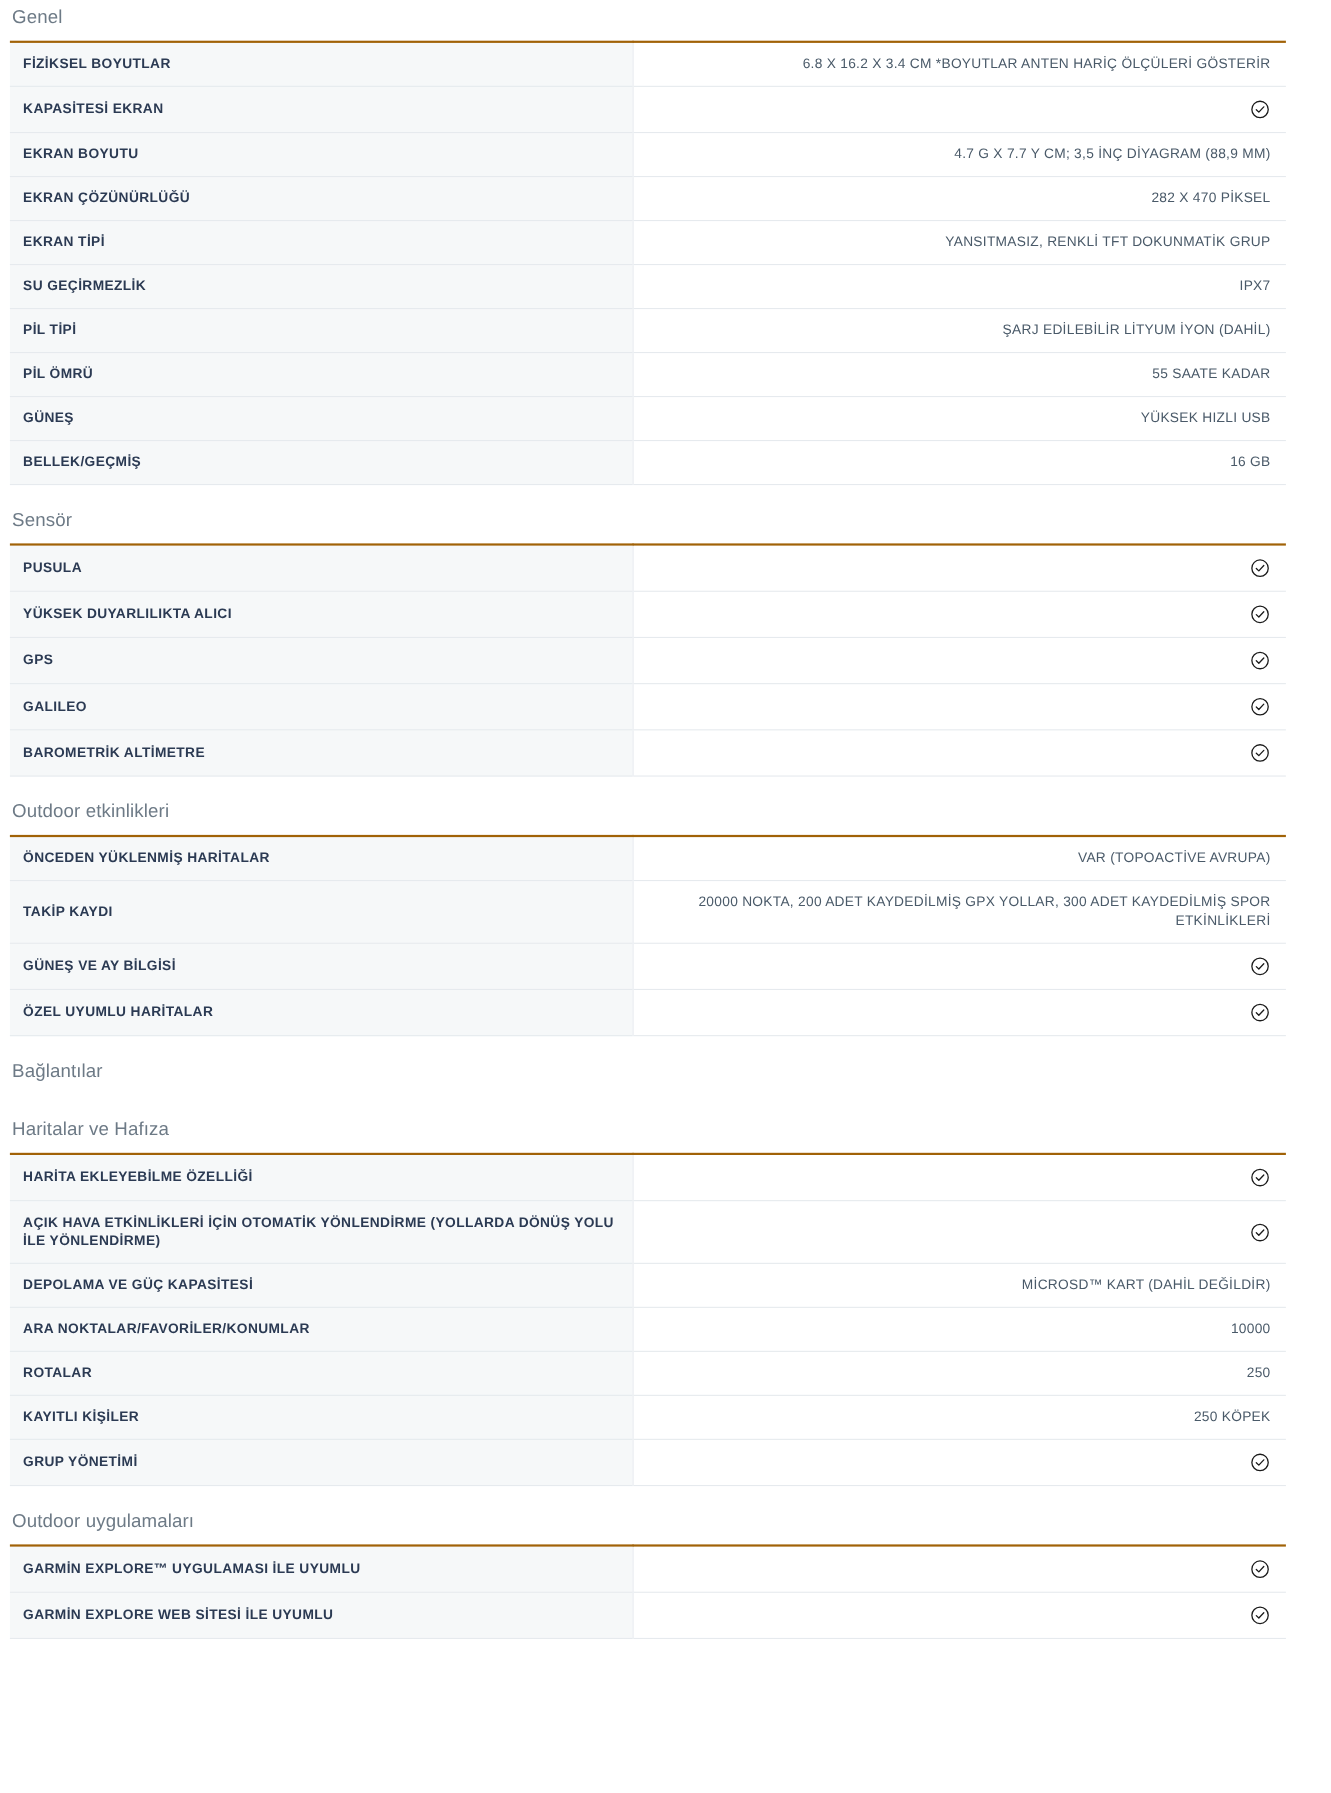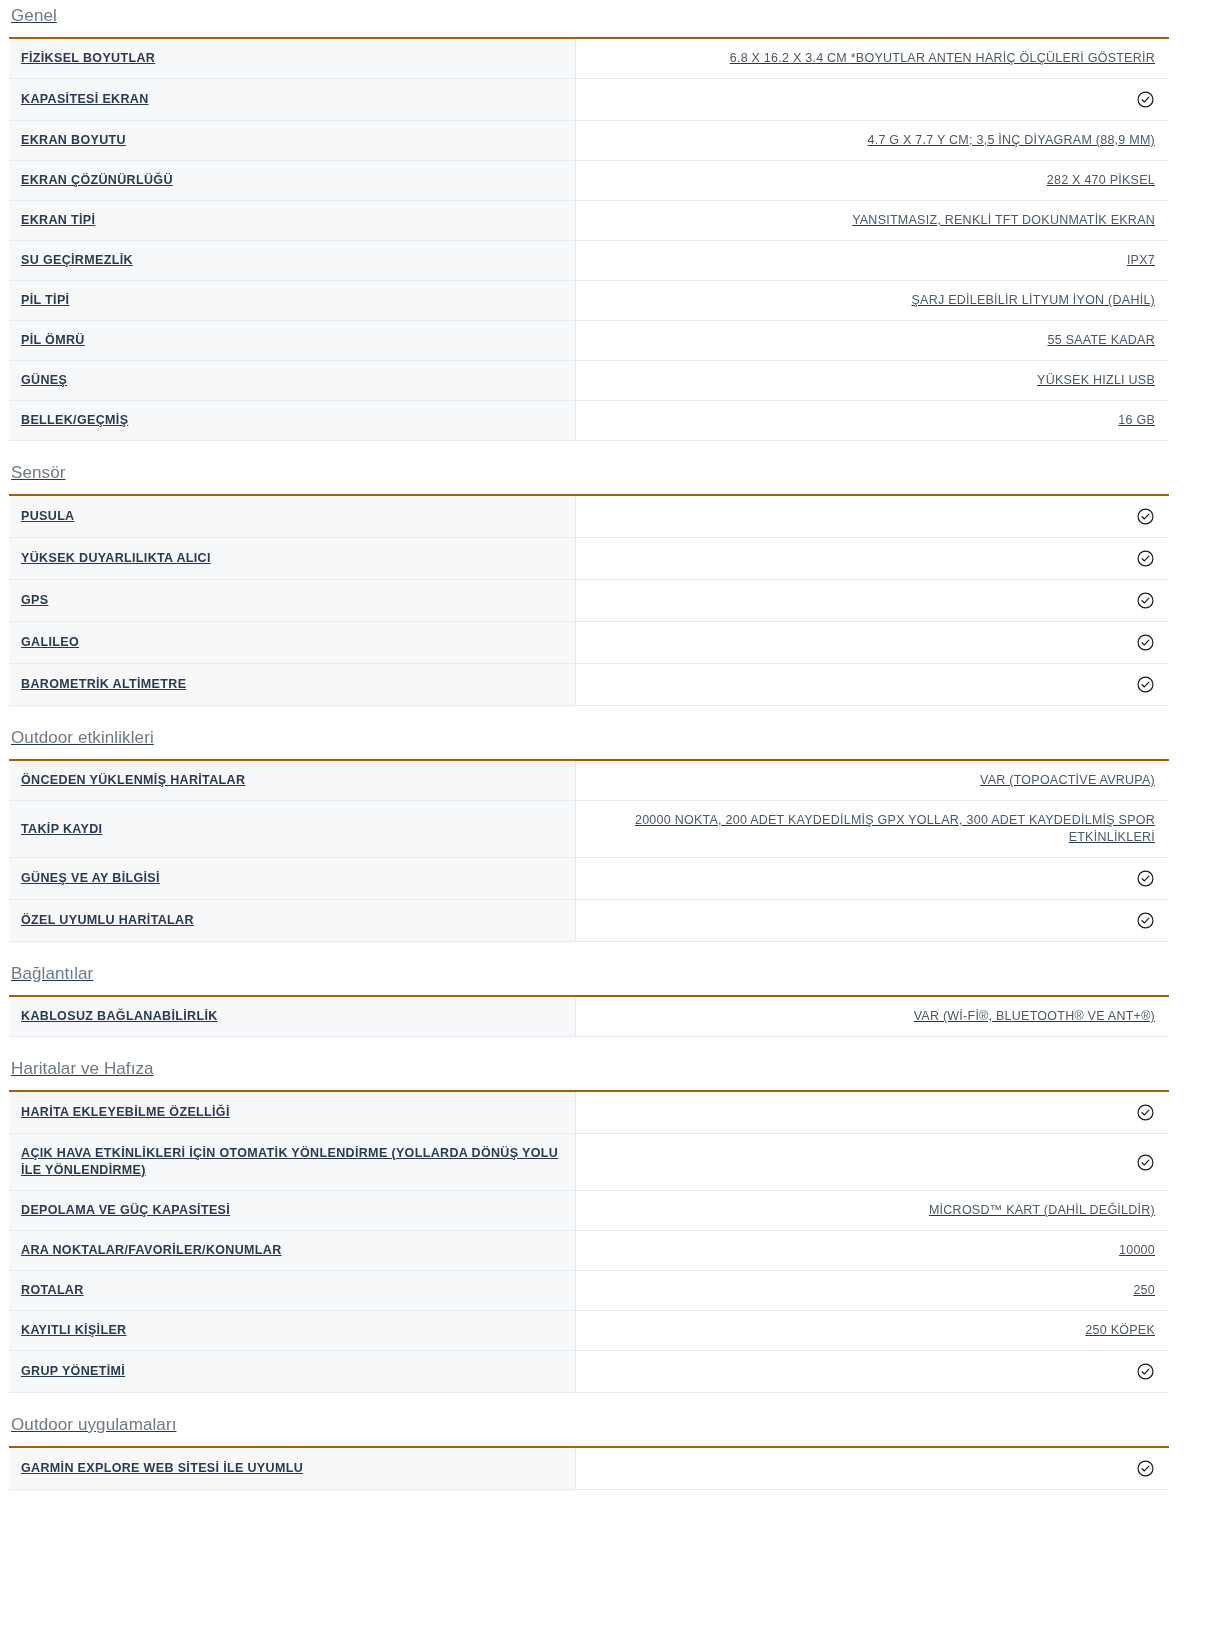--- a/index.html
+++ b/index.html
@@ -12,21 +12,20 @@
   body {
     width: 1210px;
     min-height: 1630px;
     font-family: "Liberation Sans", "DejaVu Sans", sans-serif;
     color: #2b3a4a;
     -webkit-font-smoothing: antialiased;
   }
 
   #spec-root {
     width: 1164px;
-    text-decoration: underline;
   }
 
   
   .section-title {
     font-size: 17px;
     font-weight: 400;
     color: #6d7a86;
     letter-spacing: 0.1px;
     padding: 0 0 0 11px;
     margin: 0;
@@ -116,21 +115,21 @@
           <tr class="spec-row">
             <td class="spec-label">EKRAN BOYUTU</td>
             <td class="spec-value">4.7 G X 7.7 Y CM; 3,5 İNÇ DİYAGRAM (88,9 MM)</td>
           </tr>
           <tr class="spec-row">
             <td class="spec-label">EKRAN ÇÖZÜNÜRLÜĞÜ</td>
             <td class="spec-value">282 X 470 PİKSEL</td>
           </tr>
           <tr class="spec-row">
             <td class="spec-label">EKRAN TİPİ</td>
-            <td class="spec-value">YANSITMASIZ, RENKLİ TFT DOKUNMATİK EKRAN</td>
+            <td class="spec-value">YANSITMASIZ, RENKLİ TFT DOKUNMATİK GRUP</td>
           </tr>
           <tr class="spec-row">
             <td class="spec-label">SU GEÇİRMEZLİK</td>
             <td class="spec-value">IPX7</td>
           </tr>
           <tr class="spec-row">
             <td class="spec-label">PİL TİPİ</td>
             <td class="spec-value">ŞARJ EDİLEBİLİR LİTYUM İYON (DAHİL)</td>
           </tr>
           <tr class="spec-row">
@@ -214,28 +213,20 @@
             <td class="spec-value"><span class="check-icon"><svg viewBox="0 0 24 24" fill="none" xmlns="http://www.w3.org/2000/svg">
                   <circle cx="12" cy="12" r="9.4" stroke="#1b1b1b" stroke-width="1.5"></circle>
                   <path d="M7.7 12.3 L10.6 15.1 L16.3 9.0" stroke="#1b1b1b" stroke-width="1.5" stroke-linecap="round" stroke-linejoin="round"></path>
                 </svg></span></td>
           </tr>
         </tbody>
       </table>
     </div>
     <div class="section-block">
       <h2 class="section-title">Bağlantılar</h2>
-      <table class="spec-table">
-        <tbody>
-          <tr class="spec-row">
-            <td class="spec-label">KABLOSUZ BAĞLANABİLİRLİK</td>
-            <td class="spec-value">VAR (Wİ-Fİ®, BLUETOOTH® VE ANT+®)</td>
-          </tr>
-        </tbody>
-      </table>
     </div>
     <div class="section-block">
       <h2 class="section-title">Haritalar ve Hafıza</h2>
       <table class="spec-table">
         <tbody>
           <tr class="spec-row">
             <td class="spec-label">HARİTA EKLEYEBİLME ÖZELLİĞİ</td>
             <td class="spec-value"><span class="check-icon"><svg viewBox="0 0 24 24" fill="none" xmlns="http://www.w3.org/2000/svg">
                   <circle cx="12" cy="12" r="9.4" stroke="#1b1b1b" stroke-width="1.5"></circle>
                   <path d="M7.7 12.3 L10.6 15.1 L16.3 9.0" stroke="#1b1b1b" stroke-width="1.5" stroke-linecap="round" stroke-linejoin="round"></path>
@@ -272,20 +263,27 @@
                 </svg></span></td>
           </tr>
         </tbody>
       </table>
     </div>
     <div class="section-block">
       <h2 class="section-title">Outdoor uygulamaları</h2>
       <table class="spec-table">
         <tbody>
           <tr class="spec-row">
+            <td class="spec-label">GARMİN EXPLORE™ UYGULAMASI İLE UYUMLU</td>
+            <td class="spec-value"><span class="check-icon"><svg viewBox="0 0 24 24" fill="none" xmlns="http://www.w3.org/2000/svg">
+                  <circle cx="12" cy="12" r="9.4" stroke="#1b1b1b" stroke-width="1.5"></circle>
+                  <path d="M7.7 12.3 L10.6 15.1 L16.3 9.0" stroke="#1b1b1b" stroke-width="1.5" stroke-linecap="round" stroke-linejoin="round"></path>
+                </svg></span></td>
+          </tr>
+          <tr class="spec-row">
             <td class="spec-label">GARMİN EXPLORE WEB SİTESİ İLE UYUMLU</td>
             <td class="spec-value"><span class="check-icon"><svg viewBox="0 0 24 24" fill="none" xmlns="http://www.w3.org/2000/svg">
                   <circle cx="12" cy="12" r="9.4" stroke="#1b1b1b" stroke-width="1.5"></circle>
                   <path d="M7.7 12.3 L10.6 15.1 L16.3 9.0" stroke="#1b1b1b" stroke-width="1.5" stroke-linecap="round" stroke-linejoin="round"></path>
                 </svg></span></td>
           </tr>
         </tbody>
       </table>
     </div>
   </div>

